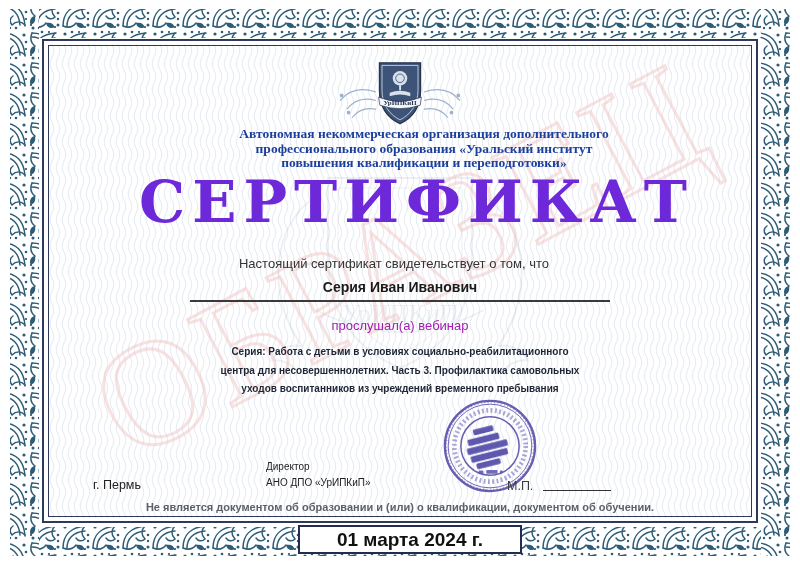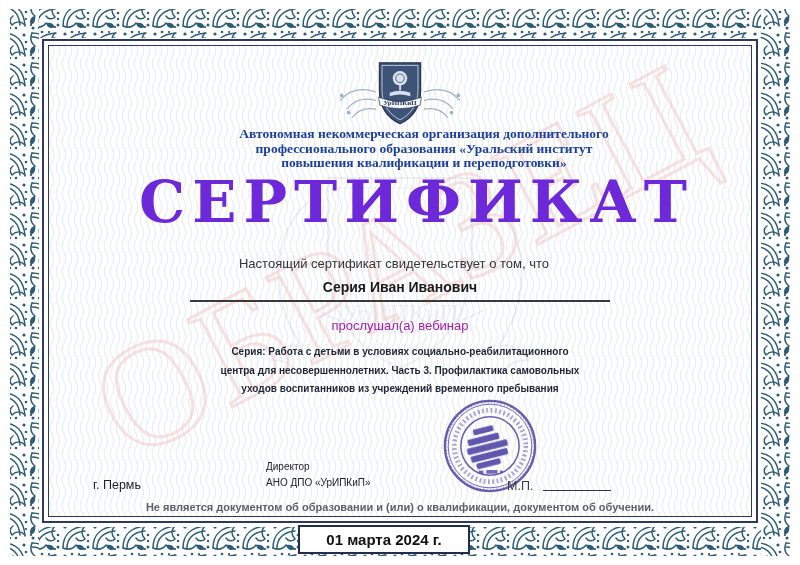--- a/index.html
+++ b/index.html
@@ -41,24 +41,24 @@
   .action{left:0;right:0;top:318px;text-align:center;font-size:13px;color:#a21caf;}
   .course{left:100px;right:100px;top:343px;text-align:center;
           font-size:10px;font-weight:bold;line-height:18.5px;color:#1d2433;}
   .city{left:62px;top:478px;font-size:12.5px;color:#222;margin-left:31px;}
   .sigblock{left:266px;top:459px;font-size:10px;line-height:16px;color:#222;}
   .stamp{left:443px;top:399px;}
   .mp{left:507px;top:479px;font-size:12.5px;color:#3c3c3c;}
   .sigline{left:543px;top:490px;width:68px;border-top:1.5px solid #333;height:0;}
   .disclaimer{left:0;right:0;top:501px;text-align:center;font-size:11px;color:#5c6069;font-weight:bold;}
   .datebox{
-    left:298px;top:525px;width:172px;height:29px;z-index:6;
+    left:298px;top:525px;width:224px;height:29px;z-index:6;
     background:#fff;border:2px solid #222c4e;box-sizing:border-box;
     display:flex;align-items:center;justify-content:center;
-    font-size:15px;font-weight:bold;color:#111;
+    font-size:19px;font-weight:bold;color:#111;
   }
 </style>
 </head>
 <body>
 
 <div class="page">
 
   <svg class="abs waves" width="702" height="474">
     <defs>
       <pattern id="wv" width="6" height="26" patternUnits="userSpaceOnUse">

